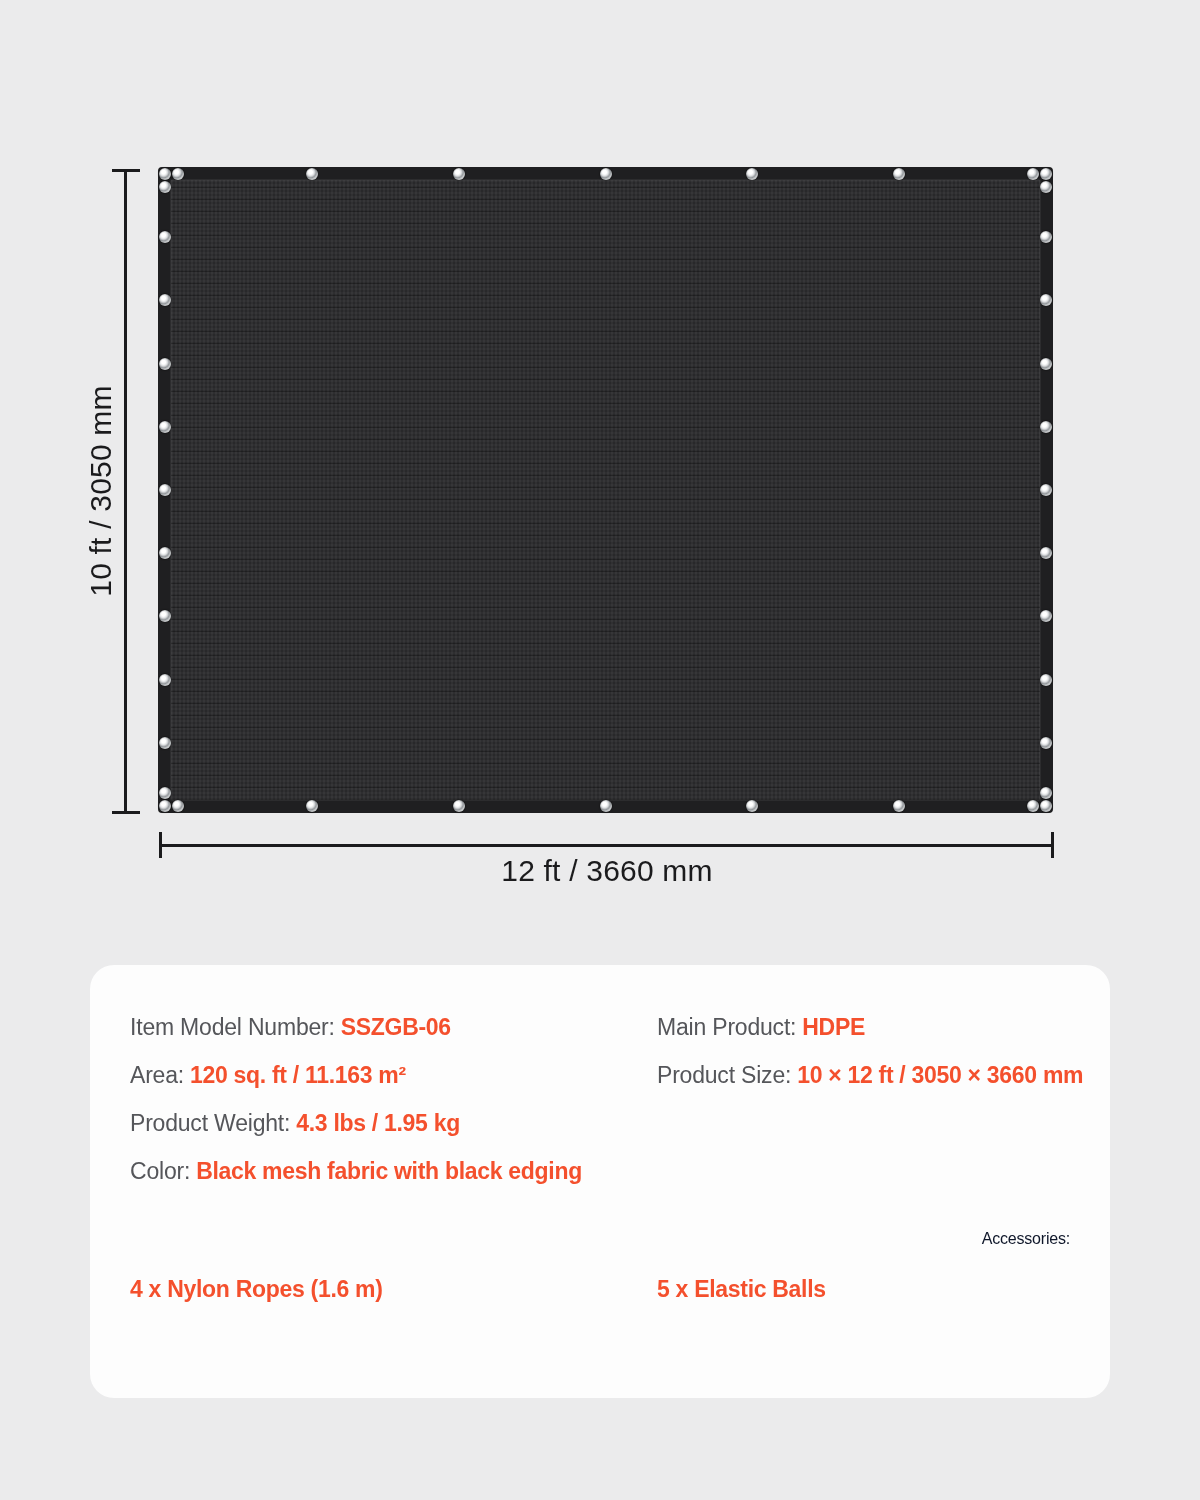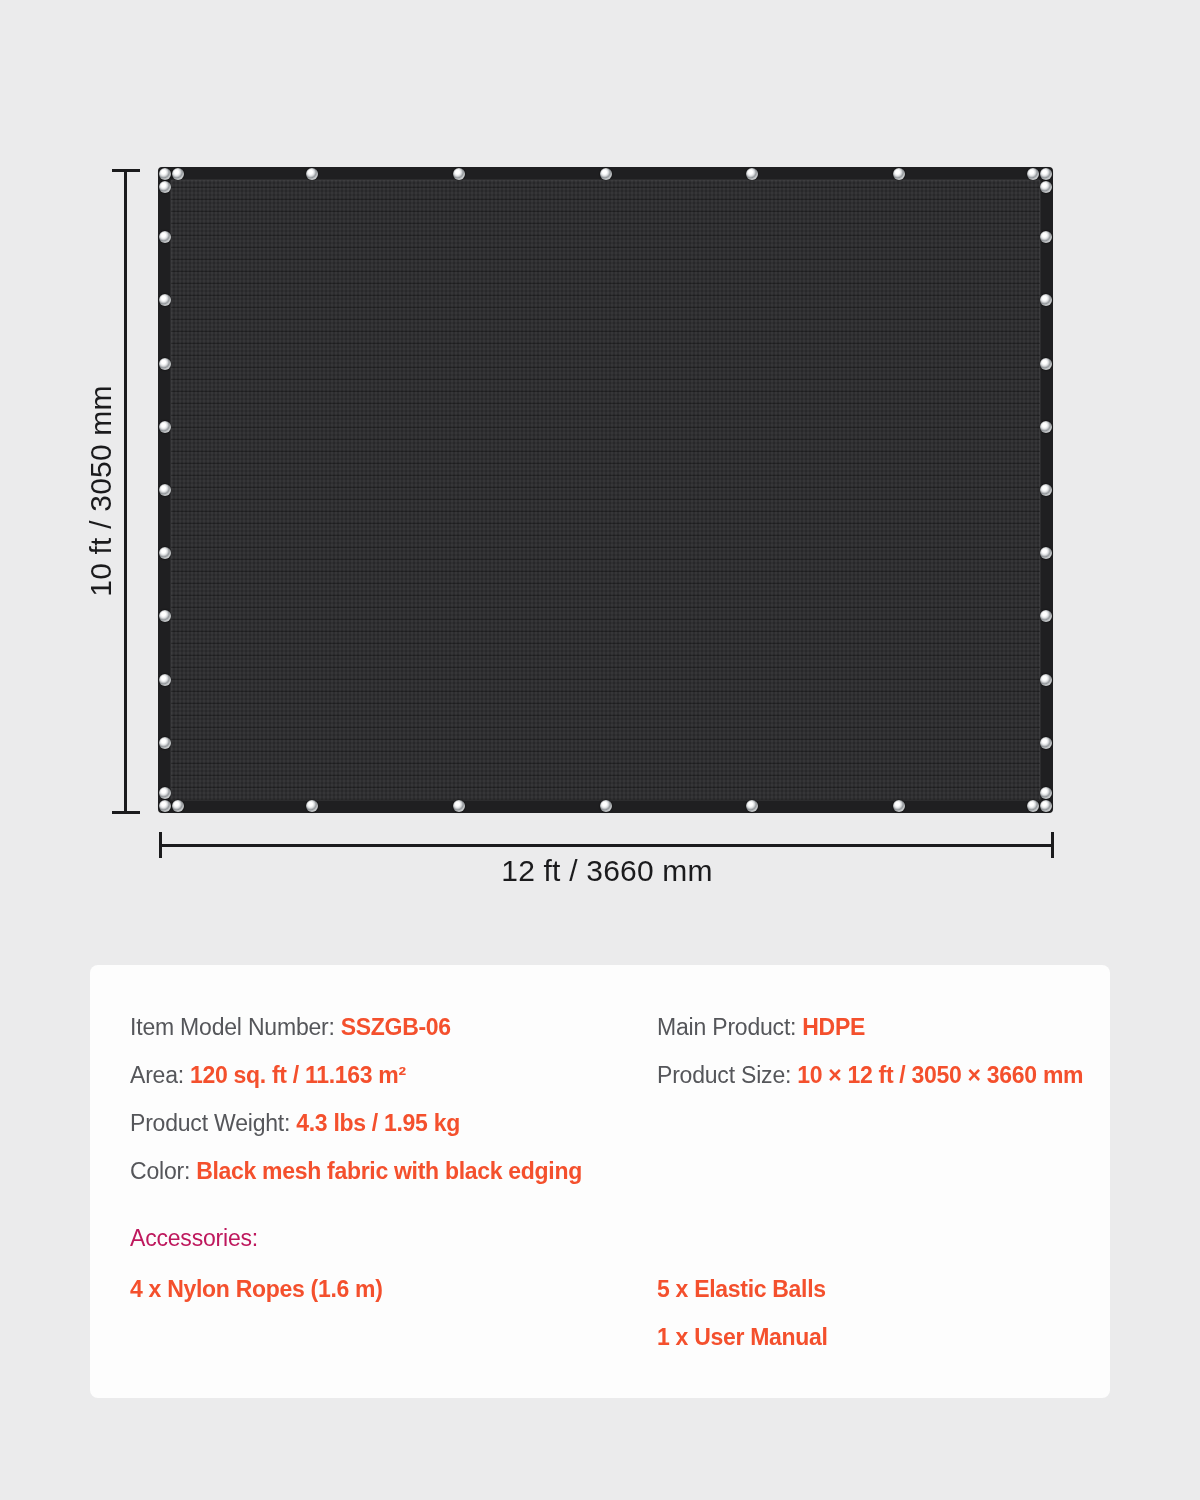--- a/index.html
+++ b/index.html
@@ -67,44 +67,45 @@
     transform:translate(-50%,-50%);
   }
 
   
   .spec-card{
     position:absolute;
     left:90px;top:965px;
     width:1020px;height:433px;
     box-sizing:border-box;
     background:#fdfdfd;
-    border-radius:8px;
+    border-radius:24px;
     padding:50px 40px 40px 40px;
   }
   .spec-grid{display:flex;}
   .spec-col{width:527px;flex:0 0 527px;}
   .spec-col + .spec-col{width:auto;flex:1 1 auto;}
   .spec-row{
     font-size:23px;
     line-height:25px;
     margin-bottom:23px;
     white-space:nowrap;
   }
   .spec-label{color:#55565a;letter-spacing:-0.2px;}
   .spec-value{
     color:#f4502d;
     font-weight:700;
     letter-spacing:-0.3px;
     margin-left:6px;
   }
   .acc-label{
-    font-size:23px;line-height:25px;
-    color:#be185d;
+    font-size:16px;line-height:25px;
+    color:#0f172a;
     margin-top:19px;margin-bottom:26px;
     letter-spacing:-0.2px;
+    text-align:right;
   }
   .spec-row.acc{color:#f4502d;font-weight:700;letter-spacing:-0.3px;}
 </style>
 </head>
 <body>
 
 <div class="stage">
 
   <div class="fabric">
     <div id="grommets">
@@ -188,18 +189,17 @@
     </div>
 
     <div class="acc-label">Accessories:</div>
 
     <div class="spec-grid">
       <div class="spec-col">
         <div class="spec-row acc">4 x Nylon Ropes (1.6 m)</div>
       </div>
       <div class="spec-col">
         <div class="spec-row acc">5 x Elastic Balls</div>
-        <div class="spec-row acc">1 x User Manual</div>
       </div>
     </div>
   </div>
 
 </div>
 
 </body></html>

